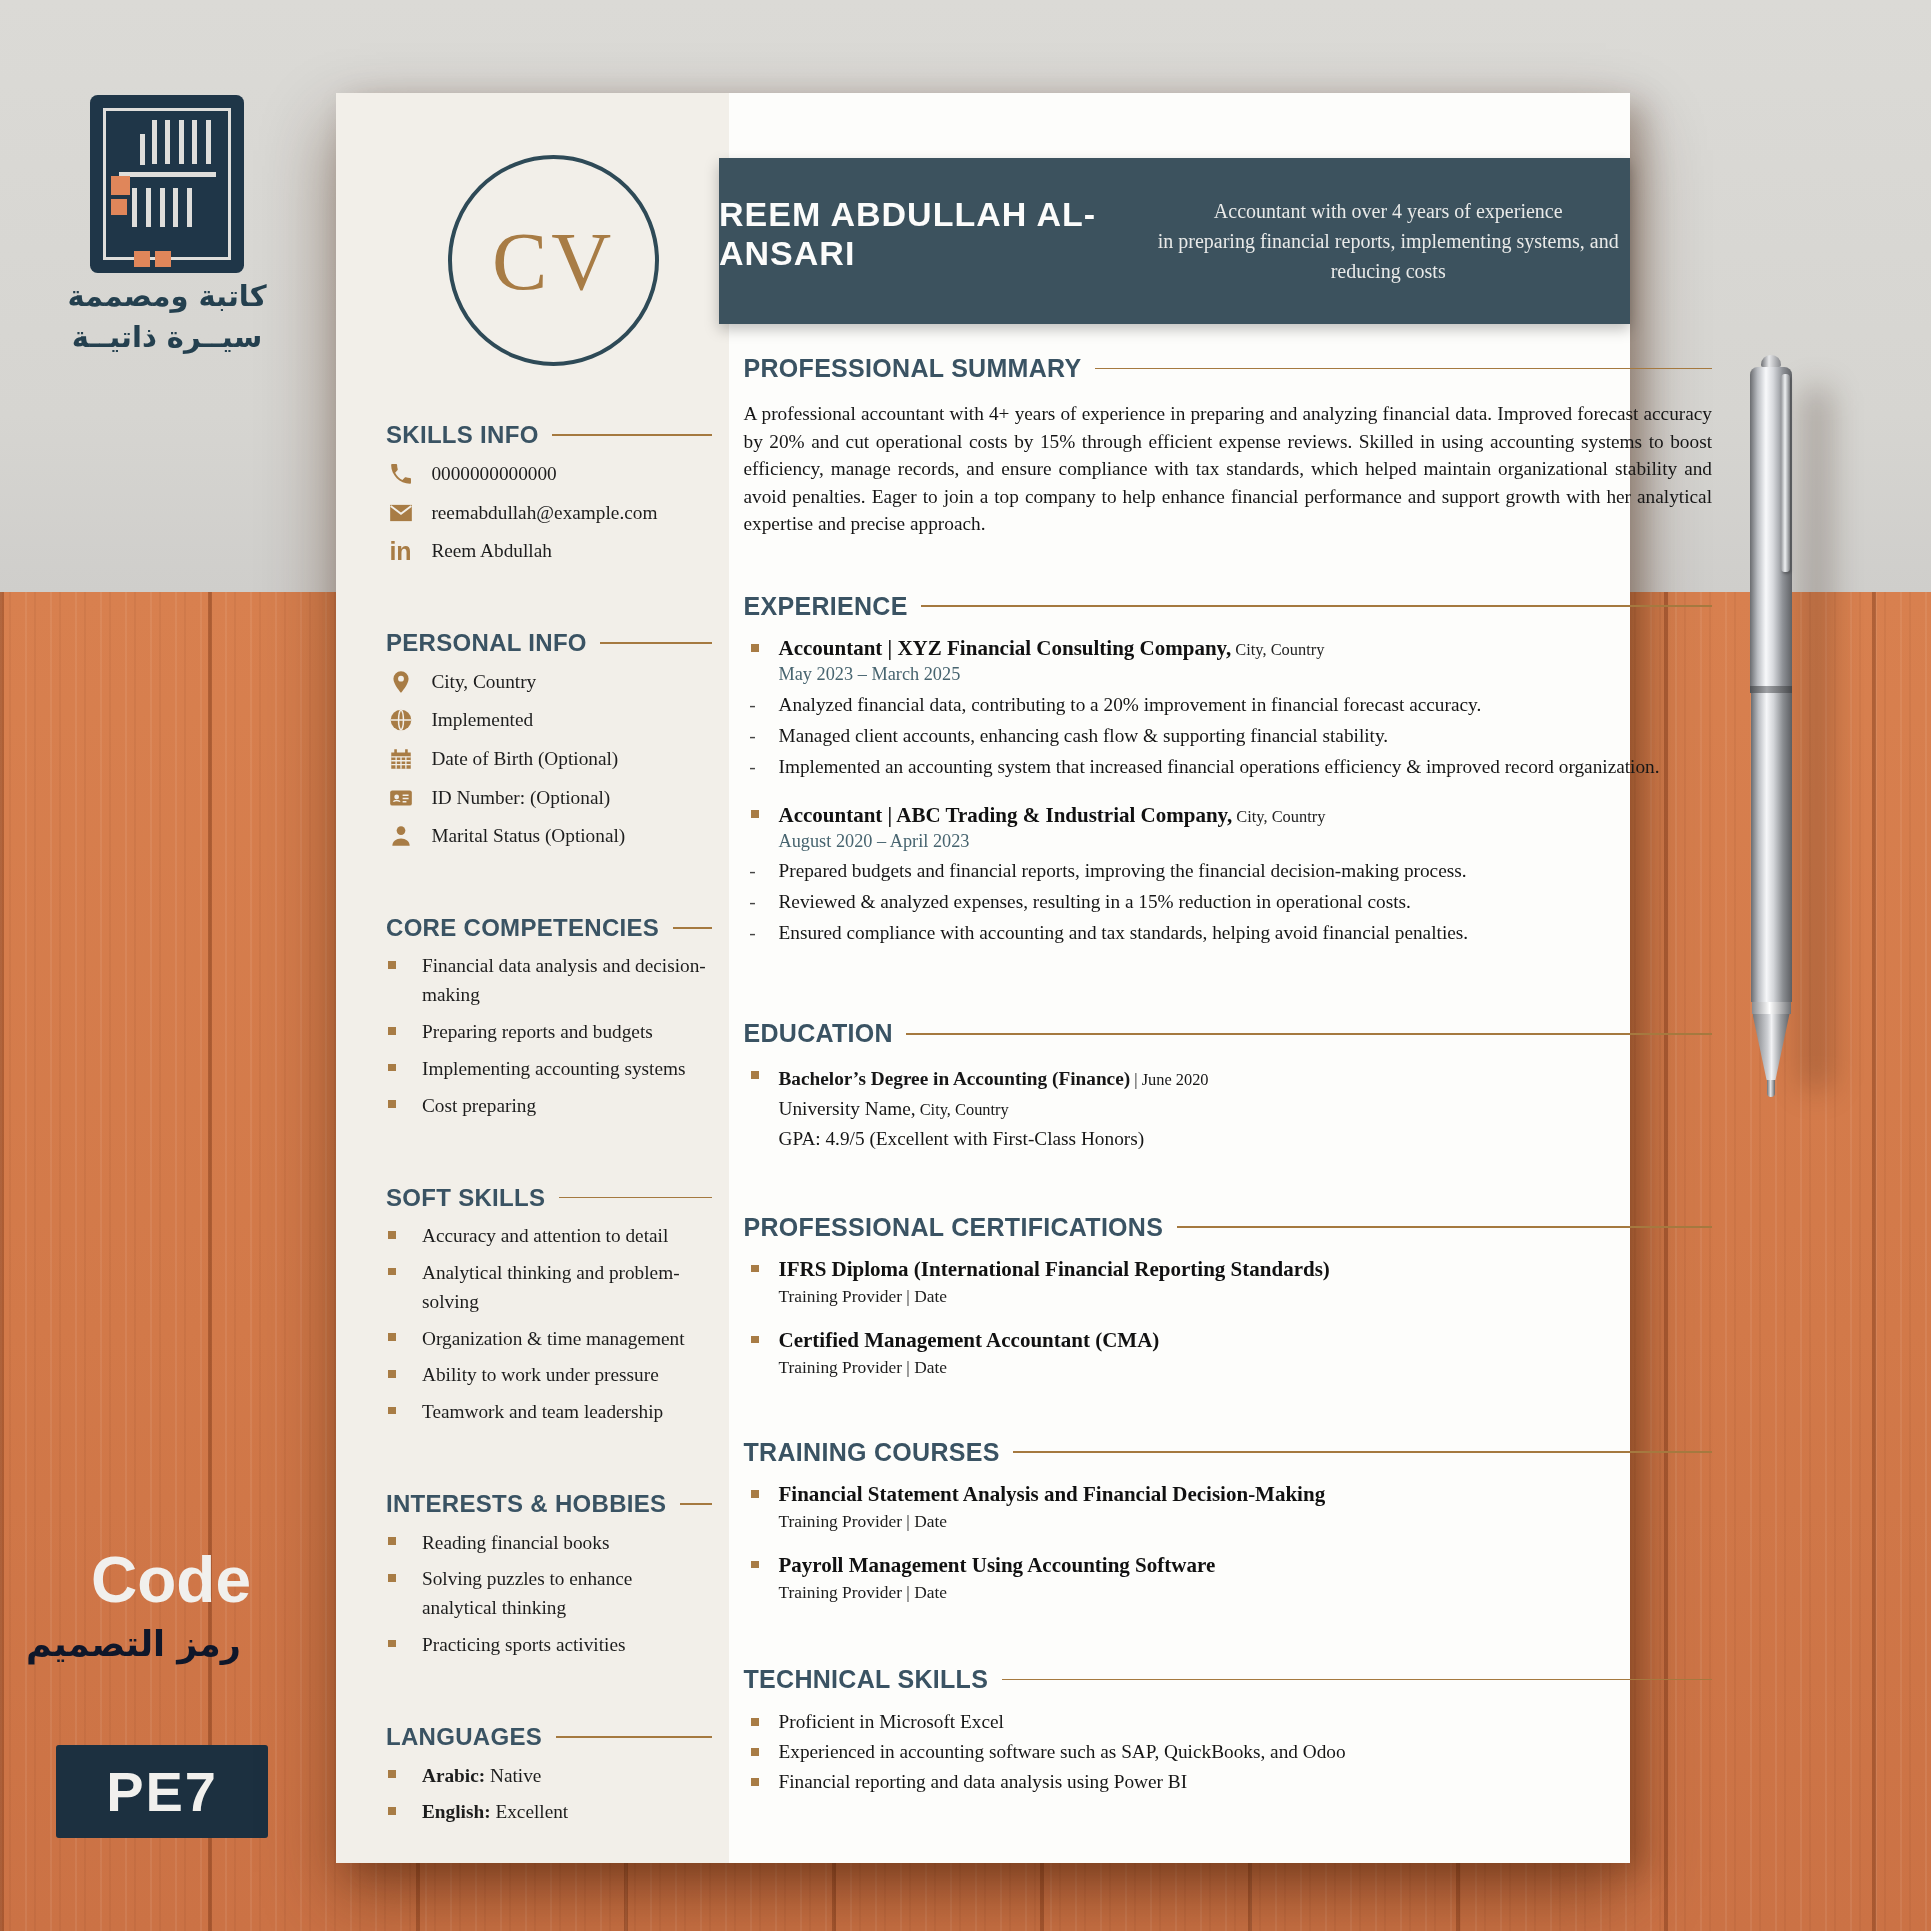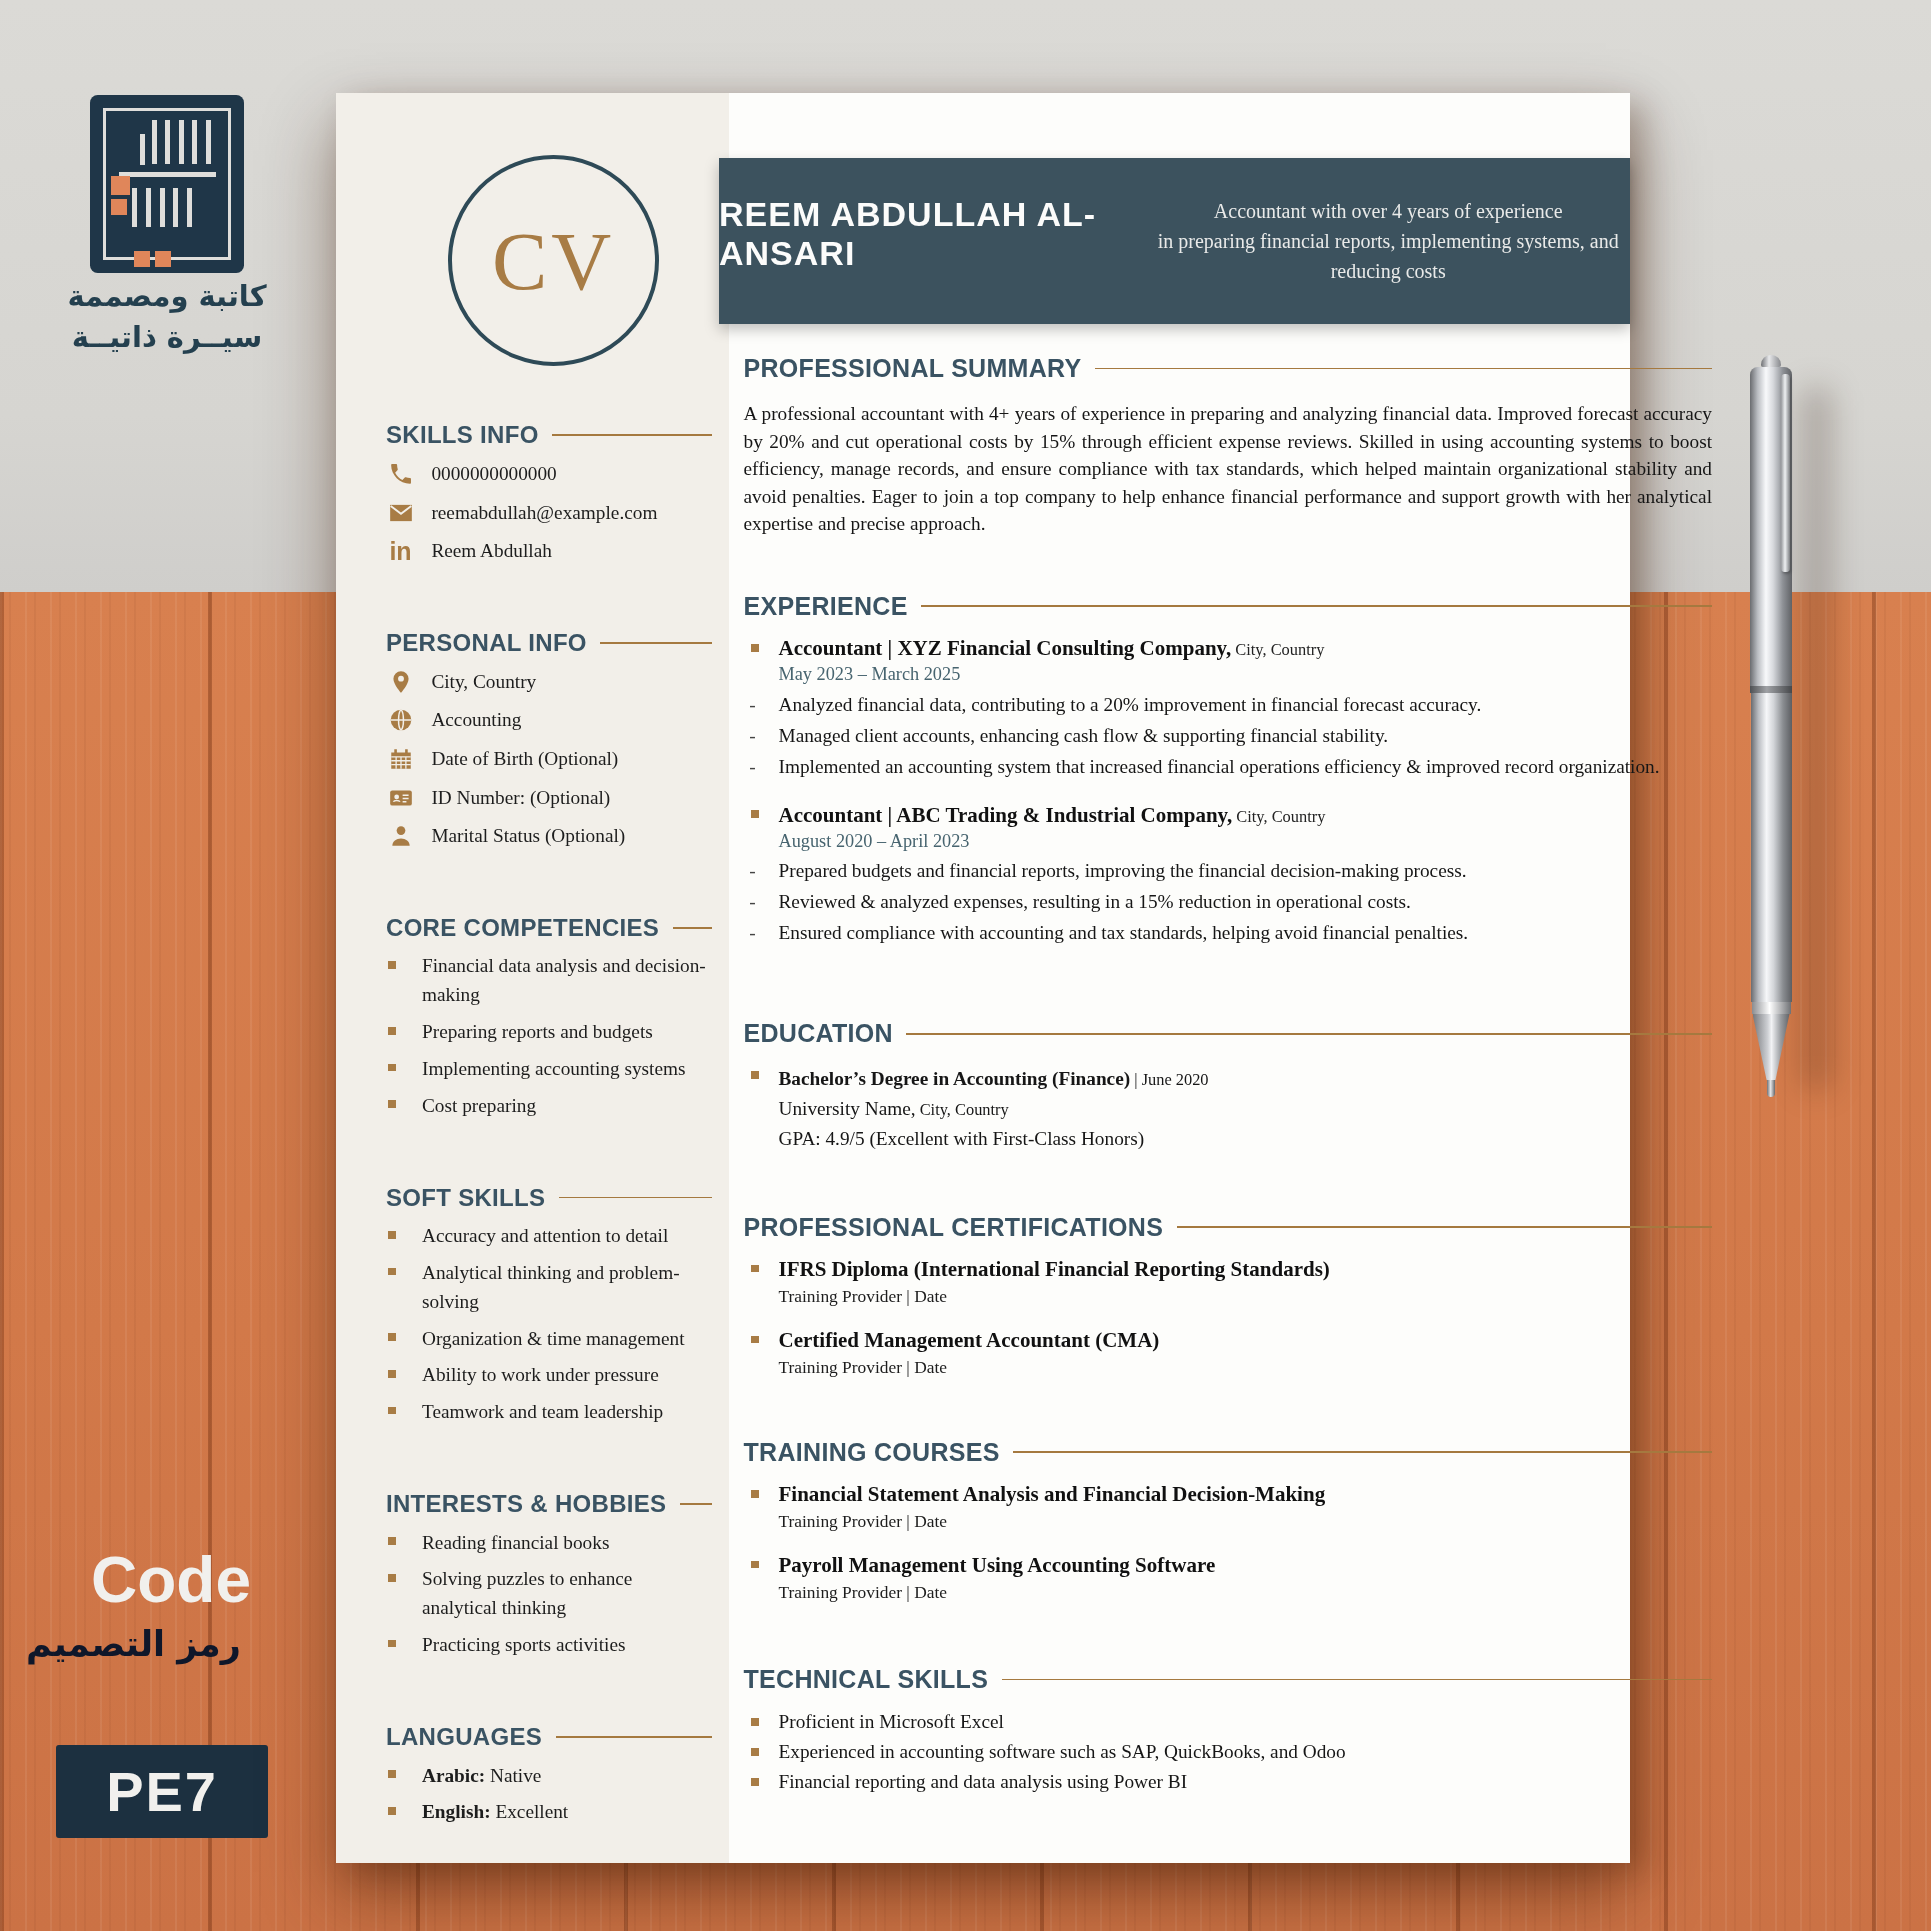--- a/index.html
+++ b/index.html
@@ -206,21 +206,21 @@
         </span>
         <span class="txt">City, Country</span>
       </div>
       <div class="icon-row">
         <span class="ic">
           <svg viewBox="0 0 24 24">
               <circle cx="12" cy="12" r="9.5"></circle>
               <path d="M2.5 12h19M12 2.5c3 2.6 3 16.4 0 19M12 2.5c-3 2.6-3 16.4 0 19" fill="none" stroke="#f2efe9" stroke-width="1.4"></path>
             </svg>
         </span>
-        <span class="txt">Accounting</span>
+        <span class="txt">Implemented</span>
       </div>
       <div class="icon-row">
         <span class="ic">
           <svg viewBox="0 0 24 24">
               <path d="M3 6h18v15H3z"></path>
               <path d="M7 3v4M17 3v4" stroke="#a87c45" stroke-width="2.4" fill="none"></path>
               <path d="M3 10h18M7.5 10v11M12 10v11M16.5 10v11M3 13.6h18M3 17.2h18" fill="none" stroke="#f2efe9" stroke-width="1.2"></path>
             </svg>
         </span>
         <span class="txt">Date of Birth (Optional)</span>

